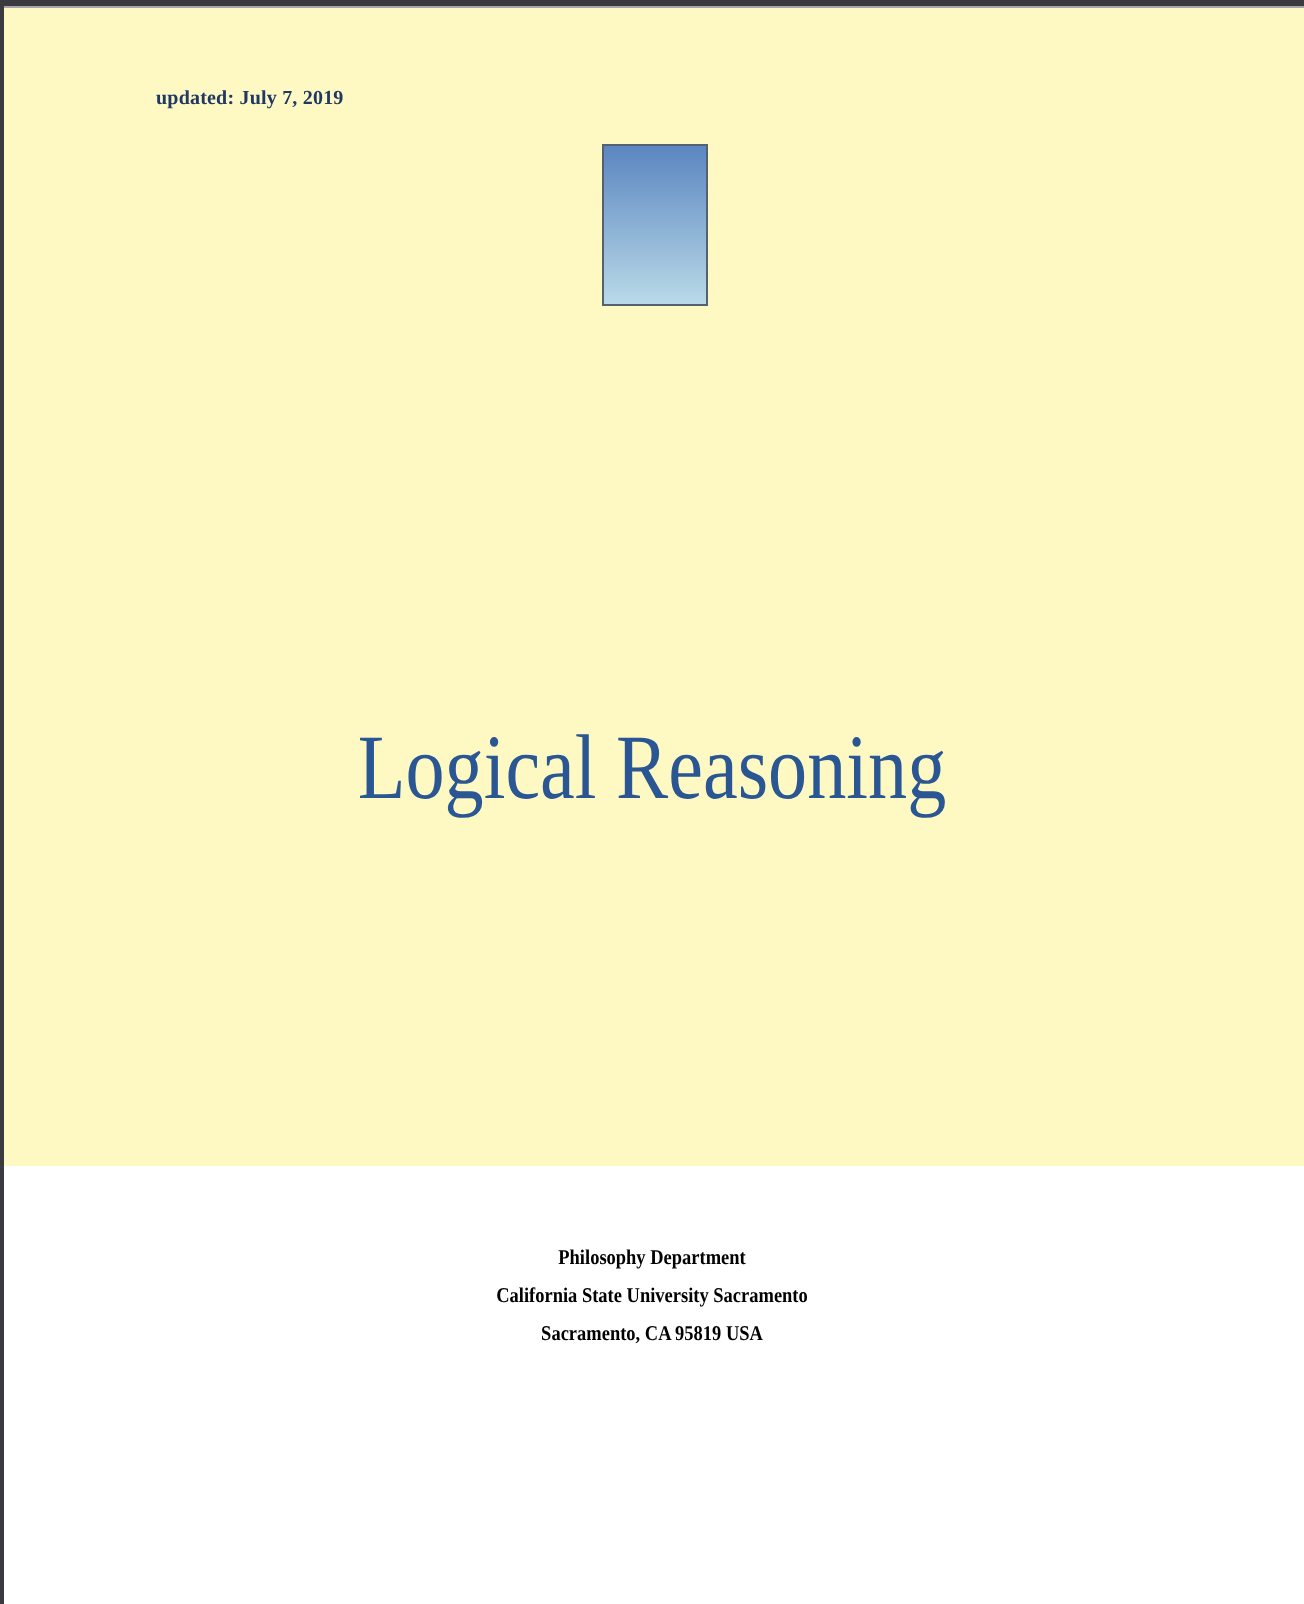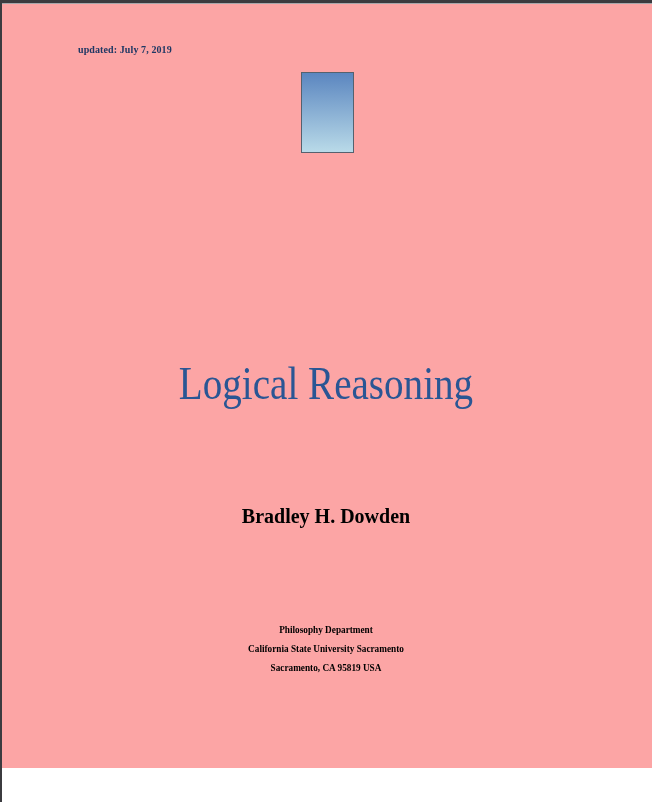--- a/index.html
+++ b/index.html
@@ -13,22 +13,22 @@
   }
   *{margin:0;padding:0;box-sizing:border-box;}
   html,body{width:652px;height:802px;}
   body{
     background:#ffffff;
     font-family:"Liberation Serif", serif;
     overflow:hidden;
   }
   .page{
     position:relative;
-    width:652px;height:768px;
-    background:#fca5a5;
+    width:652px;height:583px;
+    background:#fef9c3;
   }
   .frame-top{
     position:absolute;left:0;top:0;width:652px;height:4px;
     background:var(--frame-dark);
     border-bottom:1px solid var(--frame-light);
   }
   .frame-left{
     position:absolute;left:0;top:0;width:2px;height:802px;
     background:var(--frame-dark);
   }
@@ -79,20 +79,19 @@
 <div class="page">
   <div class="frame-top"></div>
   <div class="frame-left"></div>
 
   <div class="updated">updated: July 7, 2019</div>
 
   <div class="gradient-rect"></div>
 
   <h1 class="title">Logical Reasoning</h1>
 
-  <div class="author">Bradley H. Dowden</div>
 
   <div class="affiliation">
     <div>Philosophy Department</div>
     <div>California State University Sacramento</div>
     <div>Sacramento, CA 95819 USA</div>
   </div>
 </div>
 
 </body></html>

